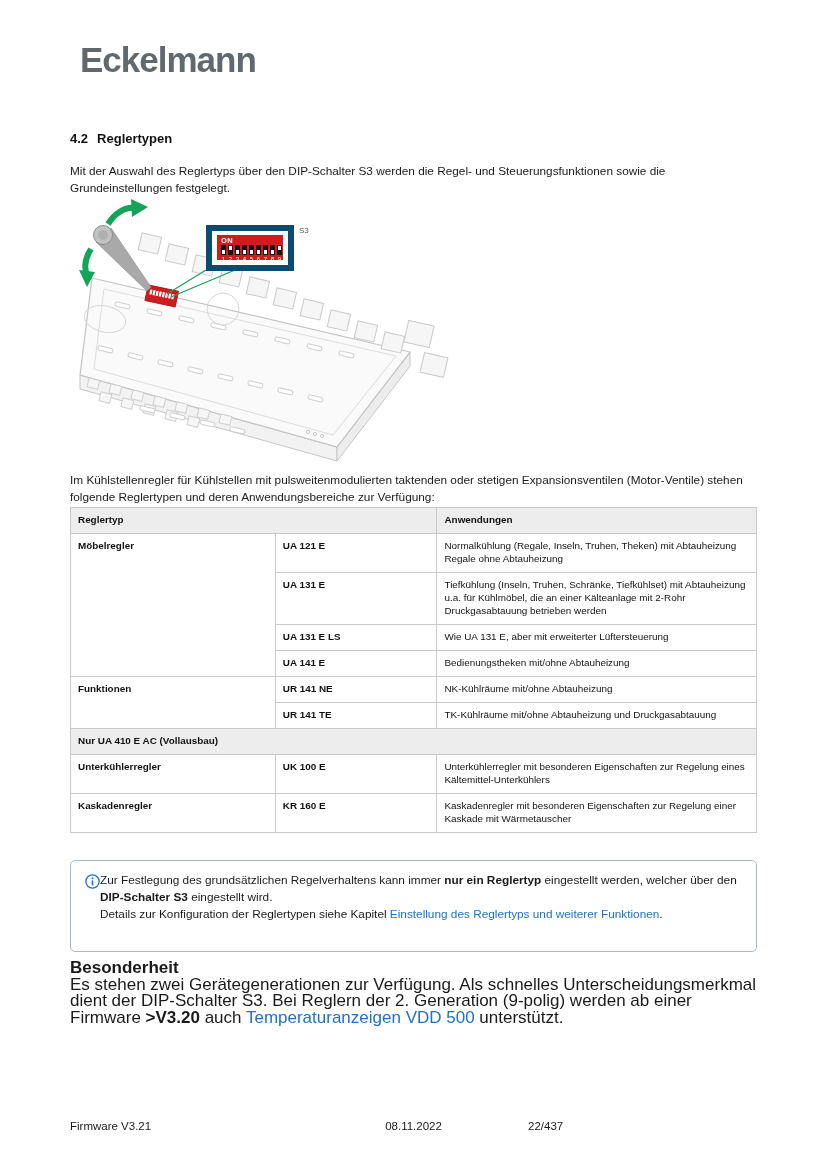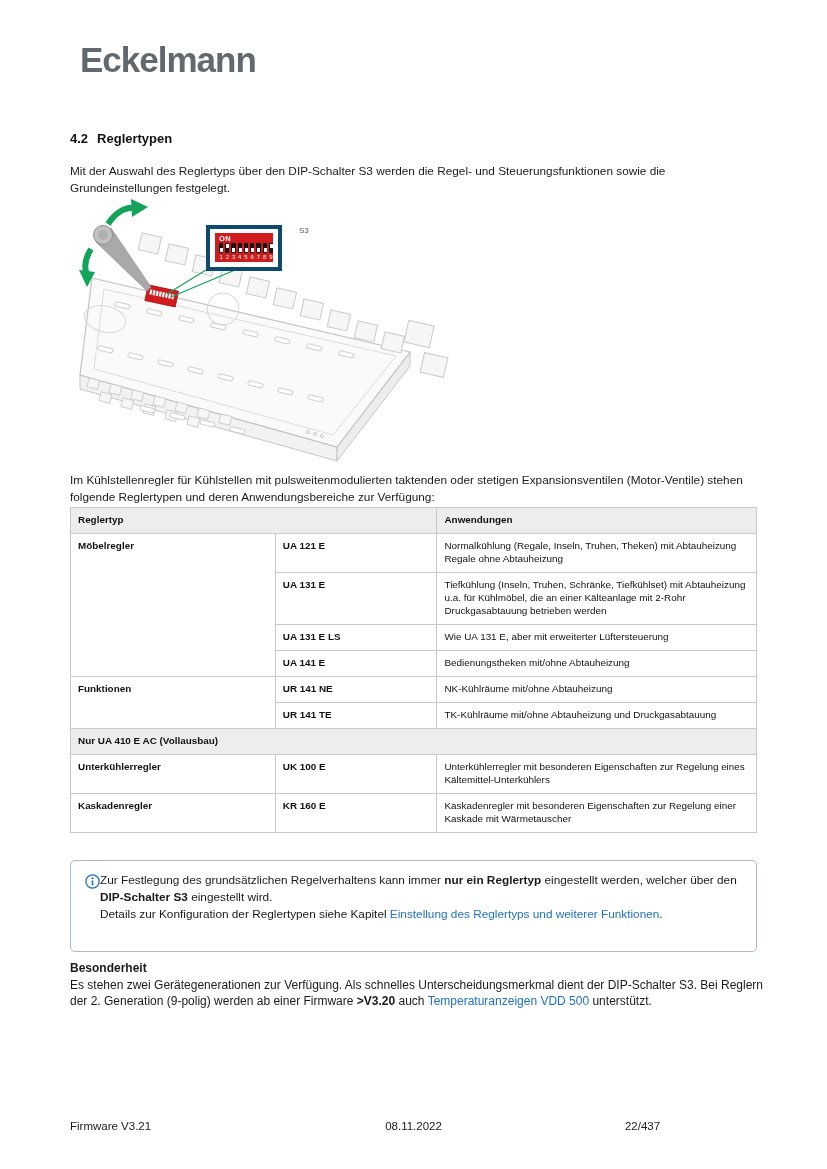--- a/index.html
+++ b/index.html
@@ -13,22 +13,22 @@
   .sect-heading { position:absolute; left:70px; top:131px; font-size:13px; font-weight:bold; color:#111; }
   .sect-heading .num { margin-right:9px; }
 
   .para { position:absolute; left:70px; width:694px; font-size:11.8px; line-height:16.5px; color:#1a1a1a; }
   .para1 { top:163px; }
   .para2 { top:472px; }
 
   
   .diagram { position:absolute; left:70px; top:197px; width:402px; height:268px; }
   .diagram svg { position:absolute; left:0; top:0; }
-  .callout { position:absolute; left:136px; top:28px; width:76px; height:46px;
-             background:#fff; border:4px solid #0c4a6e; }
+  .callout { position:absolute; left:136px; top:28px; width:88px; height:46px;
+             background:#fff; border:6px solid #0c4a6e; }
   .dip-panel { position:absolute; left:5px; top:4px; right:5px; bottom:5px;
                background:#d01b1f; padding:2px 0 0 4px; }
   .dip-on { color:#fff; font-size:7.5px; font-weight:bold; line-height:7px; letter-spacing:.5px; }
   .dip-switches { display:flex; gap:2px; margin-top:1px; }
   .dip-switch { width:5px; height:10px; background:#151515; position:relative; }
   .dip-switch::after { content:""; position:absolute; left:1px; width:3px; height:4px;
                        background:#fff; bottom:1px; }
   .dip-switch.on::after { top:1px; bottom:auto; }
   .dip-nums { display:flex; gap:2px; margin-top:1px; }
   .dip-num { width:5px; color:#fff; font-size:6px; line-height:6px; text-align:center; }
@@ -49,30 +49,30 @@
   .info-box { position:absolute; left:70px; top:860px; width:687px; min-height:92px;
               border:1px solid #a8bac7; border-radius:5px; background:#fff;
               padding:11px 14px; display:flex; }
   .info-icon { flex:0 0 15px; margin-top:2px; }
   .info-text { font-size:11.8px; line-height:17px; color:#1a1a1a; }
   .b { font-weight:bold; }
   .link { color:#2171c7; cursor:pointer; }
 
   
   .besonderheit { position:absolute; left:70px; top:960px; width:694px;
-                  font-size:12px; line-height:16.5px; }
+                  font-size:17px; line-height:16.5px; }
   .besonderheit .head { font-weight:bold; }
   .beispiel { position:absolute; left:70px; top:1035px; width:694px;
               font-size:11.8px; line-height:16.5px; }
 
   .footer { position:absolute; left:70px; top:1120px; width:687px; display:flex;
             font-size:11.5px; color:#1a1a1a; }
   .footer .f-left { flex:1; text-align:left; }
   .footer .f-center { flex:1; text-align:center; }
-  .footer .f-right { flex:1; text-align:center; }
+  .footer .f-right { flex:1; text-align:left; }
 </style>
 </head>
 <body>
 
 <div class="page">
 
   <div class="logo">Eckelmann</div>
 
   <div class="sect-heading">
     <span class="num">4.2</span><span>Reglertypen</span>

